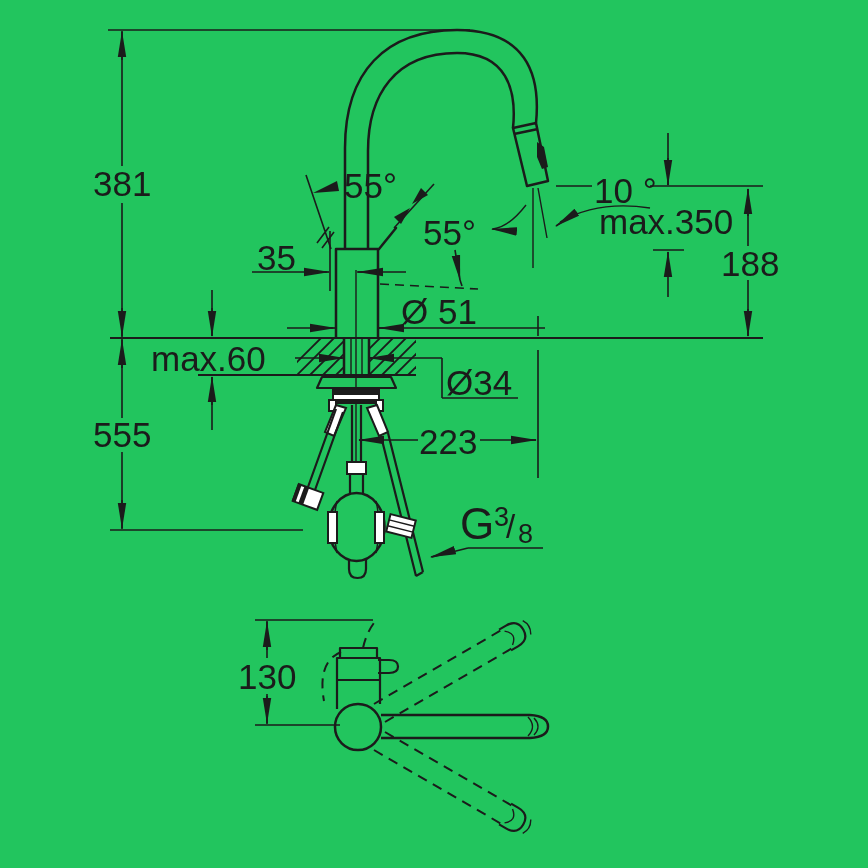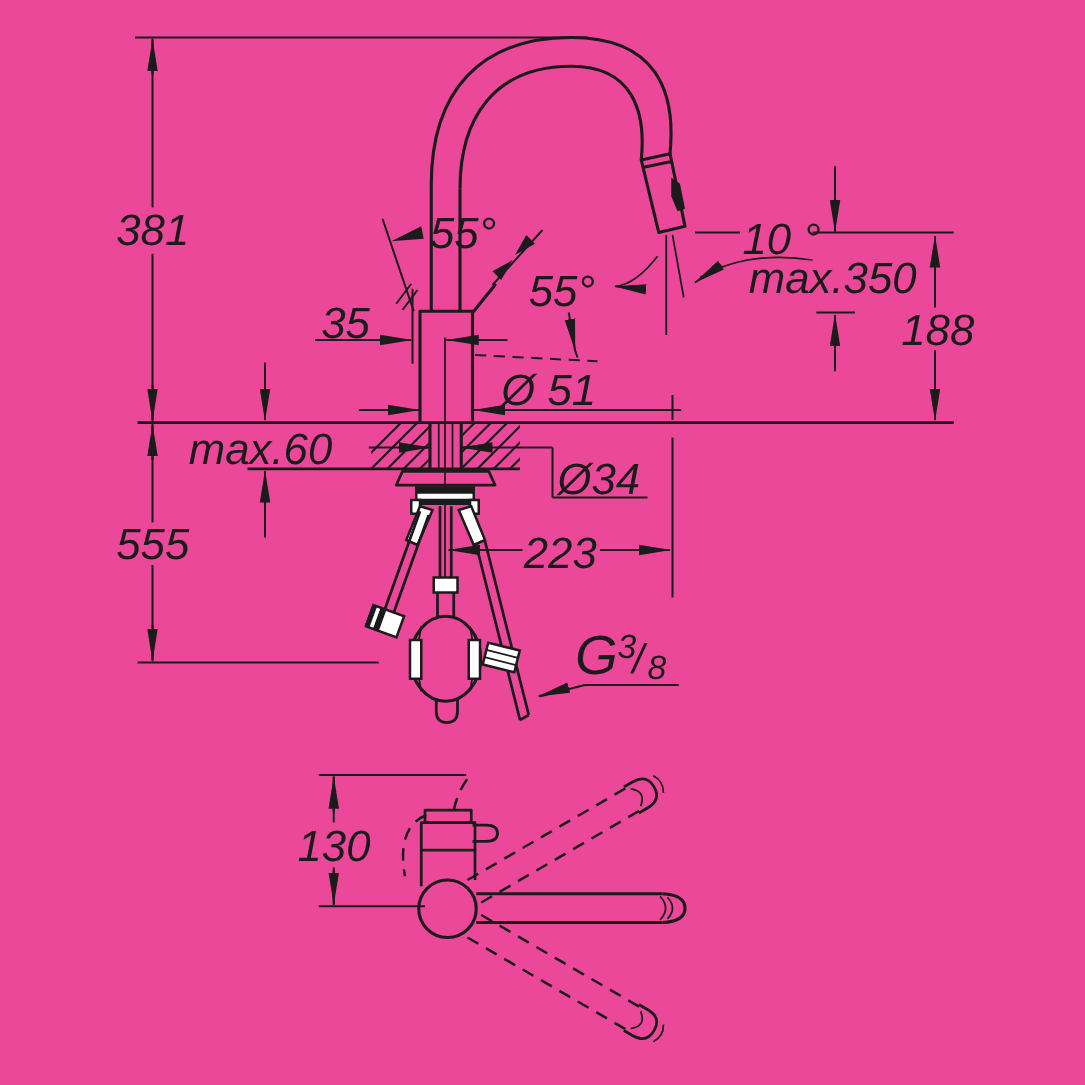--- a/index.html
+++ b/index.html
@@ -1,16 +1,16 @@
 <!DOCTYPE html>
 <html><head>
 <meta charset="utf-8">
 <style>
   html,body{margin:0;padding:0;background:#fff;}
-  .stage{position:relative;width:868px;height:868px;background:#ec4899;overflow:hidden;font-style:italic;}
+  .stage{position:relative;width:868px;height:868px;background:#22c55e;overflow:hidden;}
   svg{display:block;}
   text{font-family:"Liberation Sans","DejaVu Sans",sans-serif;fill:#1b1b1b;}
   .t{font-size:35px;}
   .tg{font-size:44px;}
   .ts{font-size:27px;}
   .tsl{font-size:33px;}
   .dim{stroke:#1b1b1b;stroke-width:1.6;fill:none;}
   .obj{stroke:#1b1b1b;stroke-width:2.5;fill:none;stroke-linejoin:round;}
   .obj2{stroke:#1b1b1b;stroke-width:2.2;fill:none;stroke-linejoin:round;}
   .thin{stroke:#1b1b1b;stroke-width:1.4;fill:none;}

